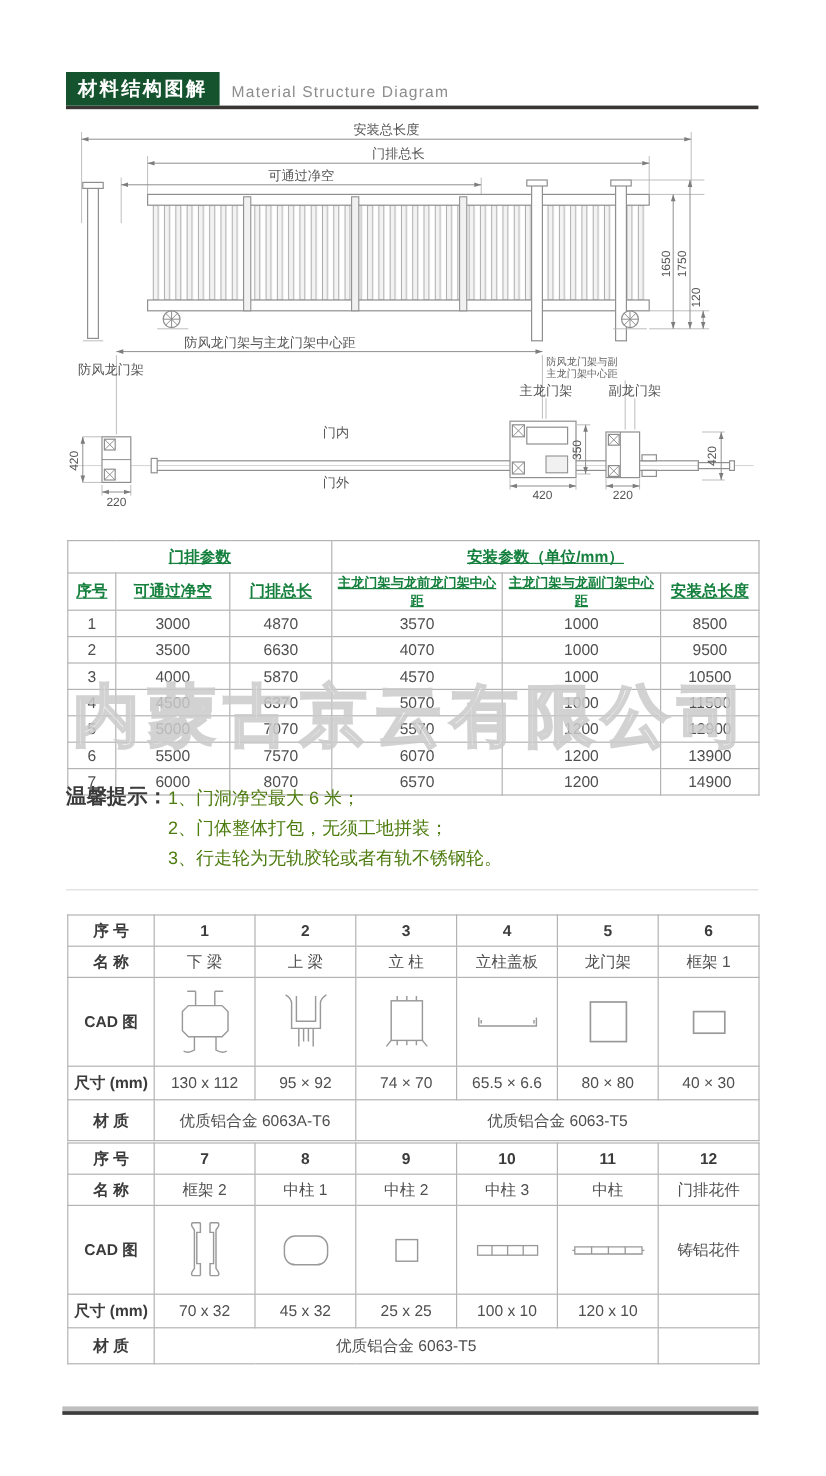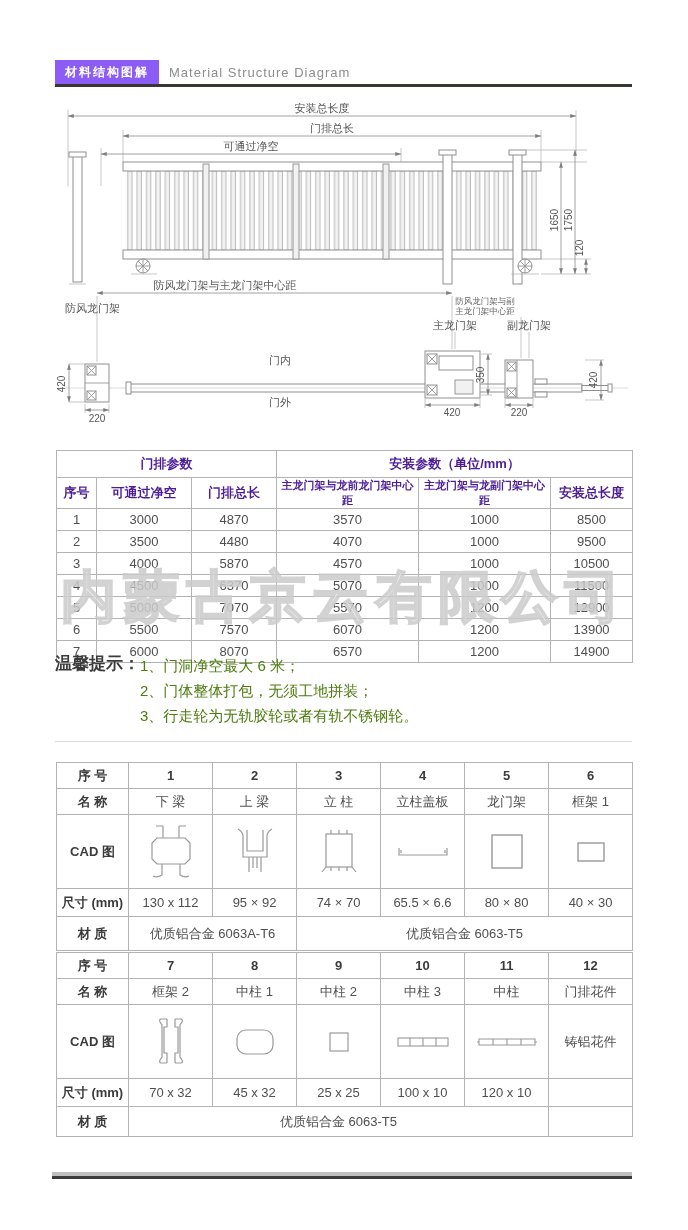--- a/index.html
+++ b/index.html
@@ -1,38 +1,38 @@
 <!DOCTYPE html>
 <html><head>
 <meta charset="utf-8">
 <style>
   html,body{margin:0;padding:0;background:#fff;}
   body{width:688px;height:1230px;position:relative;font-family:"Liberation Sans","DejaVu Sans",sans-serif;color:#4f4f4f;overflow:hidden;}
   .abs{position:absolute;}
 
   
   .header{left:55px;top:60px;width:577px;border-bottom:3px solid #3a3633;display:flex;align-items:flex-end;}
-  .title-box{background:#8b5cf6;color:#fff;font-weight:bold;font-size:12px;padding:4px 10px 3px 10px;letter-spacing:2px;}
+  .title-box{background:#14532d;color:#fff;font-weight:bold;font-size:16px;padding:4px 10px 3px 10px;letter-spacing:2px;}
   .title-en{color:#8d8d8d;font-size:13px;margin:0 0 4px 10px;letter-spacing:1px;}
 
   
   .dl{stroke:#8a8a8a;stroke-width:0.8;fill:none;}
   .ext{stroke:#b0b0b0;stroke-width:0.7;fill:none;}
   .part{stroke:#8f8f8f;stroke-width:1;fill:#ffffff;}
   .part2{stroke:#8f8f8f;stroke-width:0.9;fill:#f1f1f1;}
   .thin{stroke:#c0c0c0;stroke-width:0.6;fill:none;}
   text.dim{font-size:10px;fill:#555;}
   text.lbl{font-size:11px;fill:#555;}
   text.sm{font-size:8.5px;fill:#666;}
 
   
   table{border-collapse:collapse;table-layout:fixed;}
   .spec-table{left:56px;top:450px;width:576px;}
   .spec-table td{border:1px solid #b3b3b3;text-align:center;font-size:13px;color:#4f4f4f;padding:0;height:21px;}
-  .spec-table tr.gh td, .spec-table tr.ch td{height:26px;font-weight:bold;color:#4c1d95;}
+  .spec-table tr.gh td, .spec-table tr.ch td{height:26px;font-weight:bold;color:#15803d;text-decoration:underline;}
   .spec-table tr.ch td.long{font-size:11px;}
   .ctable{left:56px;width:576px;}
   .ctable td{border:1px solid #b3b3b3;text-align:center;vertical-align:middle;font-size:13px;color:#4f4f4f;padding:0;}
   .ctable .rh{font-weight:bold;color:#3b3b3b;margin-left:24px;}
   .ctable .num{font-weight:bold;color:#3b3b3b;}
   .cad svg{display:block;margin:0 auto;}
 
   
   .watermark{left:52px;top:560px;width:584px;text-align:center;font-size:56px;font-weight:bold;
     color:#f2f2f2;-webkit-text-stroke:2px #cbcbcb;letter-spacing:7px;opacity:.85;pointer-events:none;z-index:5;white-space:nowrap;}
@@ -227,21 +227,21 @@
     <td>1</td>
         <td>3000</td>
         <td>4870</td>
         <td>3570</td>
         <td>1000</td>
         <td>8500</td>
   </tr>
   <tr>
     <td>2</td>
         <td>3500</td>
-        <td>4480</td>
+        <td>6630</td>
         <td>4070</td>
         <td>1000</td>
         <td>9500</td>
   </tr>
   <tr>
     <td>3</td>
         <td>4000</td>
         <td>5870</td>
         <td>4570</td>
         <td>1000</td>

